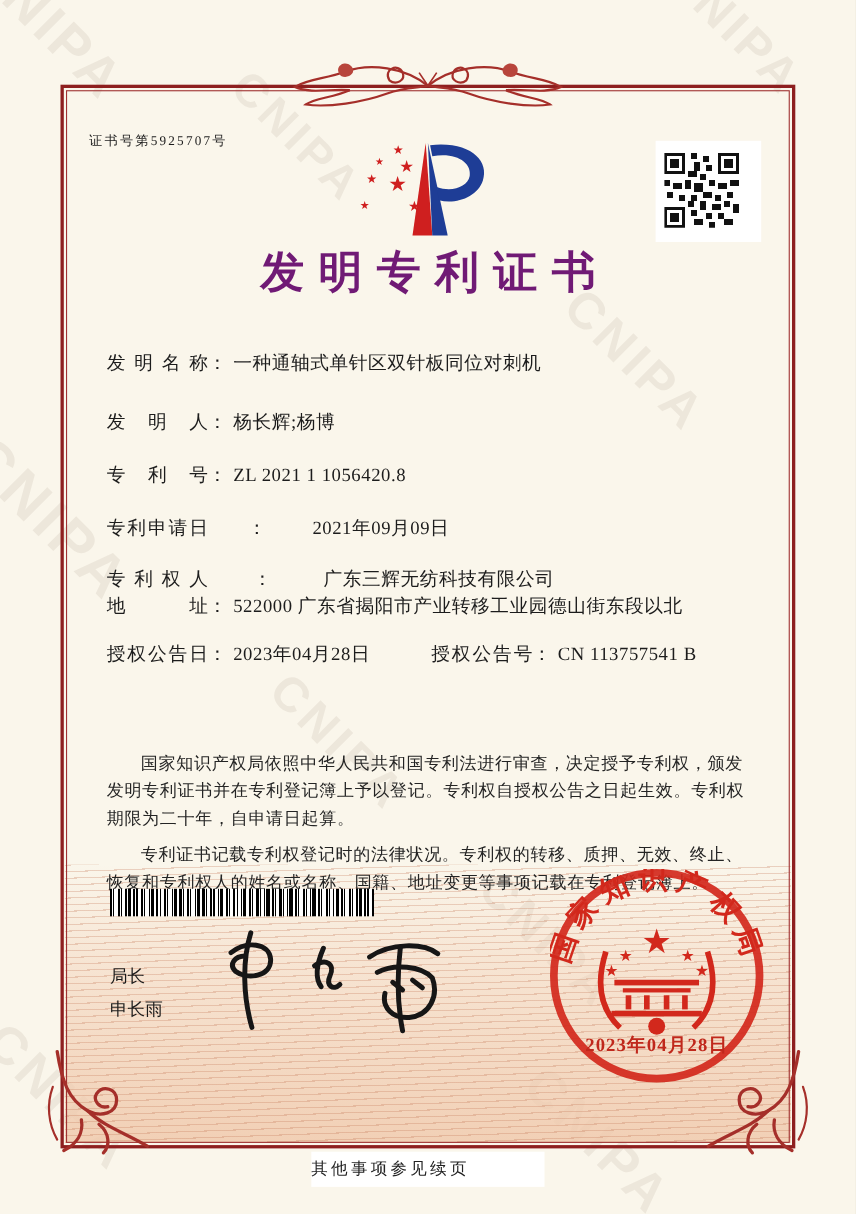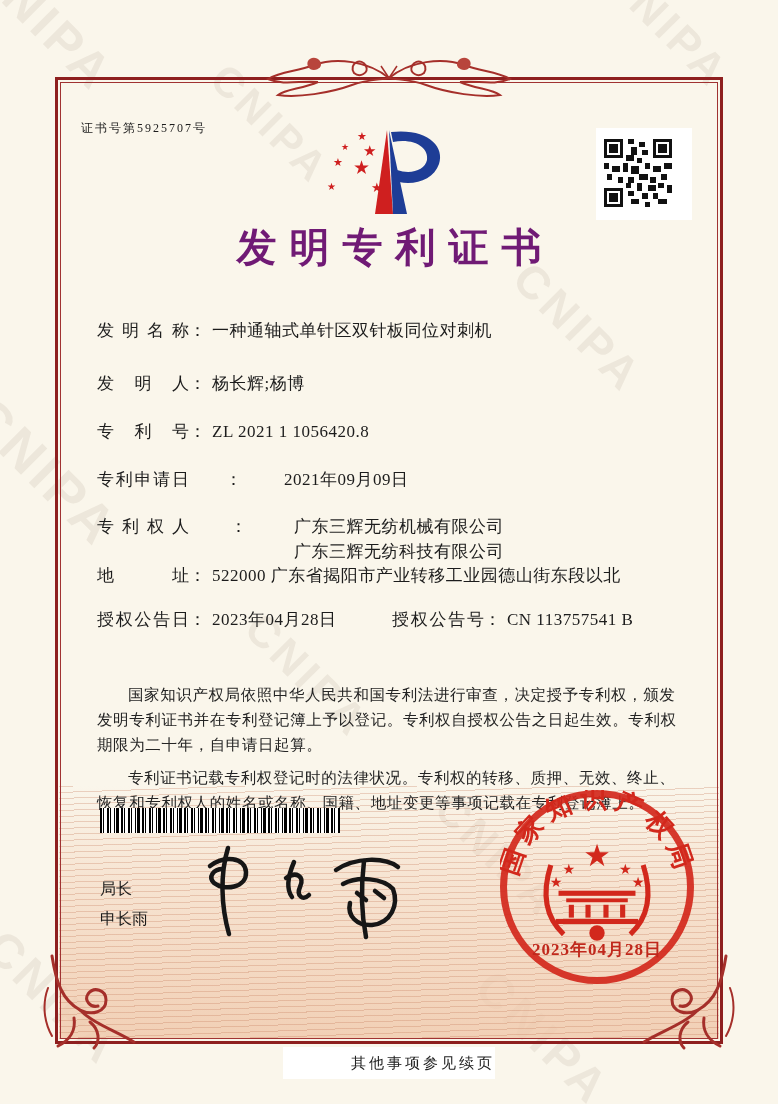--- a/index.html
+++ b/index.html
@@ -41,21 +41,21 @@
   .sig{position:absolute;left:198px;top:832px;}
   
   .seal{position:absolute;left:500px;top:790px;width:194px;height:194px;}
   .seal-ring{position:absolute;inset:0;border:7px solid rgba(210,40,28,0.92);border-radius:50%;}
   .seal svg.arc{position:absolute;left:0;top:0;}
   .seal-emblem{position:absolute;left:32px;top:34px;}
   .seal-date{position:absolute;left:0;top:148px;width:100%;text-align:center;
              font-size:17px;font-weight:bold;color:#c0281c;letter-spacing:1px;}
   .pageno{position:absolute;left:0;top:1008px;width:778px;text-align:center;font-size:14px;letter-spacing:1px;}
   .contbox{position:absolute;left:283px;top:1047px;width:212px;height:32px;background:#ffffff;
-           text-align:right;line-height:32px;font-size:15px;letter-spacing:3px;color:#222;}
+           text-align:left;line-height:32px;font-size:15px;letter-spacing:3px;color:#222;}
   .ornament{position:absolute;}
 </style>
 </head>
 <body>
 
 <div class="stage">
 
   <span class="wm" style="left:-42px;top:-8px;font-size:50px;">CNIPA</span>
   <span class="wm" style="left:196px;top:100px;font-size:42px;">CNIPA</span>
   <span class="wm" style="left:590px;top:0px;font-size:44px;">CNIPA</span>
@@ -188,21 +188,20 @@
     </div>
     <div class="frow" style="margin-bottom:22px;gap:36px;">
       <span class="flabel">专利申请日</span>
         <span class="fcolon">：</span>
       <span class="fval">2021年09月09日</span>
     </div>
     <div class="frow" style="margin-bottom:0;line-height:25px;gap:41px;">
       <span class="flabel">专利权人</span>
         <span class="fcolon">：</span>
       <span class="fval">
-        <span style="display:block;">广东三辉无纺机械有限公司</span>
         <span style="display:block;">广东三辉无纺科技有限公司</span>
       </span>
     </div>
     <div class="frow" style="margin-top:0px;margin-bottom:20px;">
       <span class="flabel">地址</span>
         <span class="fcolon">：</span>
       <span class="fval">522000 广东省揭阳市产业转移工业园德山街东段以北</span>
     </div>
     <div class="frow">
       <span class="flabel">授权公告日</span>

